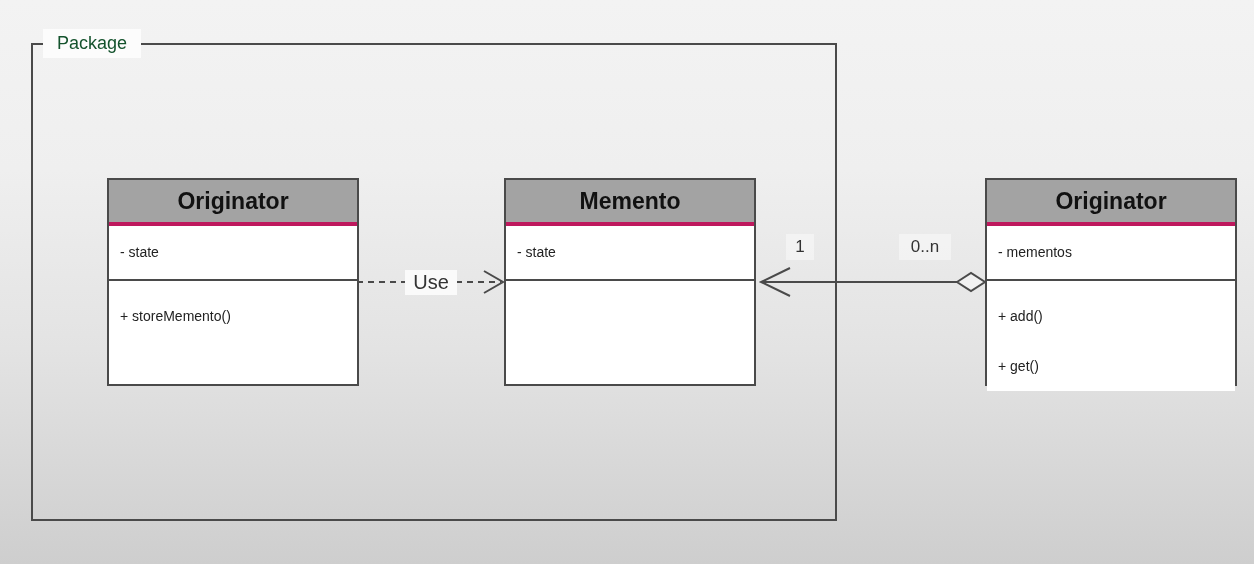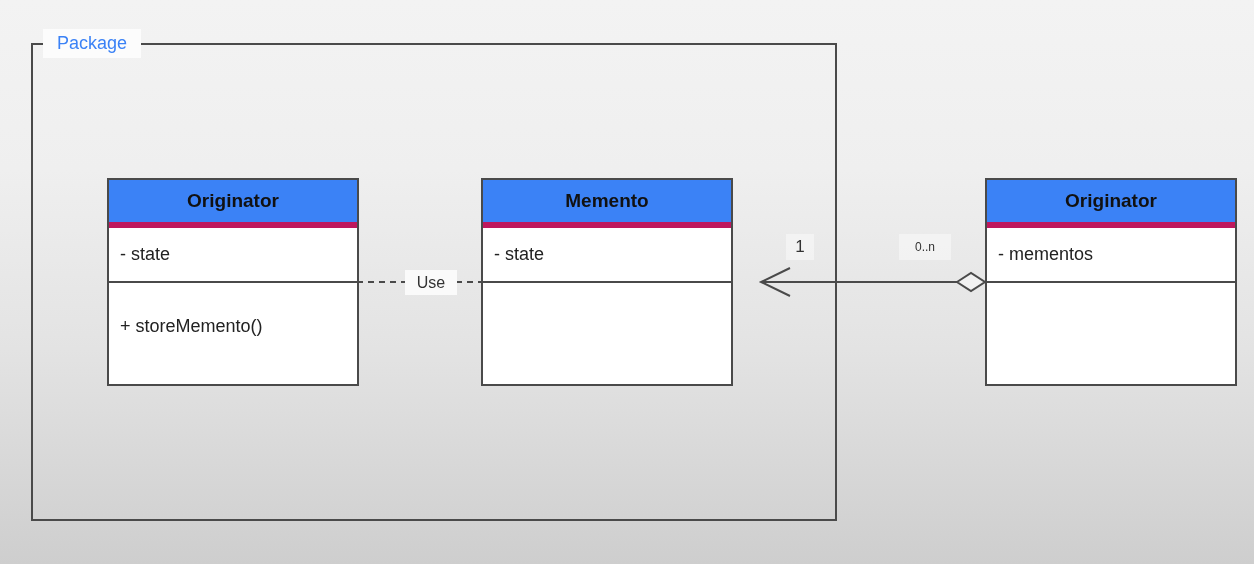--- a/index.html
+++ b/index.html
@@ -22,84 +22,84 @@
     width: 802px; height: 474px;
     border: 2px solid #4a4a4a;
     background: transparent;
   }
   .package-label {
     position: absolute;
     left: 43px; top: 29px;
     height: 29px;
     padding: 0 14px;
     background: #fcfcfc;
-    color: #3b82f6;
+    color: #14532d;
     font-size: 18px;
     line-height: 29px;
     white-space: nowrap;
   }
 
   
   .uml-class {
     position: absolute;
     top: 178px;
     width: 248px;
     height: 204px;
     border: 2px solid #4a4a4a;
     background: #ffffff;
     box-sizing: content-box;
   }
   .uml-class .hdr {
     height: 42px;
-    border-bottom: 6px solid #be185d;
-    background: #3b82f6;
+    border-bottom: 4px solid #be185d;
+    background: #a3a3a3;
     text-align: center;
     line-height: 42px;
     font-weight: bold;
-    font-size: 19px;
+    font-size: 23px;
     color: #111111;
   }
   .uml-class .attrs {
     height: 53px;
     border-bottom: 2px solid #4a4a4a;
     background: #ffffff;
   }
   .uml-class .attrs .member {
     line-height: 53px;
   }
   .uml-class .methods {
     background: #ffffff;
-    padding-top: 18px;
+    padding-top: 10px;
   }
   .member {
     padding-left: 11px;
-    font-size: 18px;
+    font-size: 14px;
     color: #222222;
     white-space: nowrap;
   }
   .methods .member {
     height: 50px;
     line-height: 50px;
   }
   .class-originator { left: 107px; }
-  .class-memento    { left: 481px; }
+  .class-memento    { left: 504px; }
   .class-caretaker  { left: 985px; }
 
   
   .connectors {
     position: absolute;
     left: 0; top: 0;
     width: 1254px; height: 564px;
     pointer-events: none;
   }
 
   
   .edge-label {
     position: absolute;
-    font-size: 16px;
+    font-size: 20px;
     color: #333333;
     text-align: center;
     white-space: nowrap;
   }
   .use-label {
     left: 405px; top: 270px;
     width: 52px; height: 25px;
     line-height: 25px;
     background: #fafafa;
   }
@@ -107,21 +107,21 @@
     left: 786px; top: 234px;
     width: 28px; height: 26px;
     line-height: 26px;
     font-size: 17px;
     background: rgba(250,250,250,0.55);
   }
   .mult-many {
     left: 899px; top: 234px;
     width: 52px; height: 26px;
     line-height: 26px;
-    font-size: 12px;
+    font-size: 17px;
     background: rgba(250,250,250,0.55);
   }
 </style>
 </head>
 <body>
 
 <div class="stage">
 
   <div class="package-frame"></div>
   <div class="package-label">Package</div>
@@ -165,15 +165,19 @@
     </div>
     <div class="methods">
     </div>
   </div>
 
   <div class="uml-class class-caretaker">
     <div class="hdr">Originator</div>
     <div class="attrs">
       <div class="member">- mementos</div>
     </div>
+    <div class="methods">
+      <div class="member">+ add()</div>
+      <div class="member">+ get()</div>
+    </div>
   </div>
 
 </div>
 
 </body></html>

